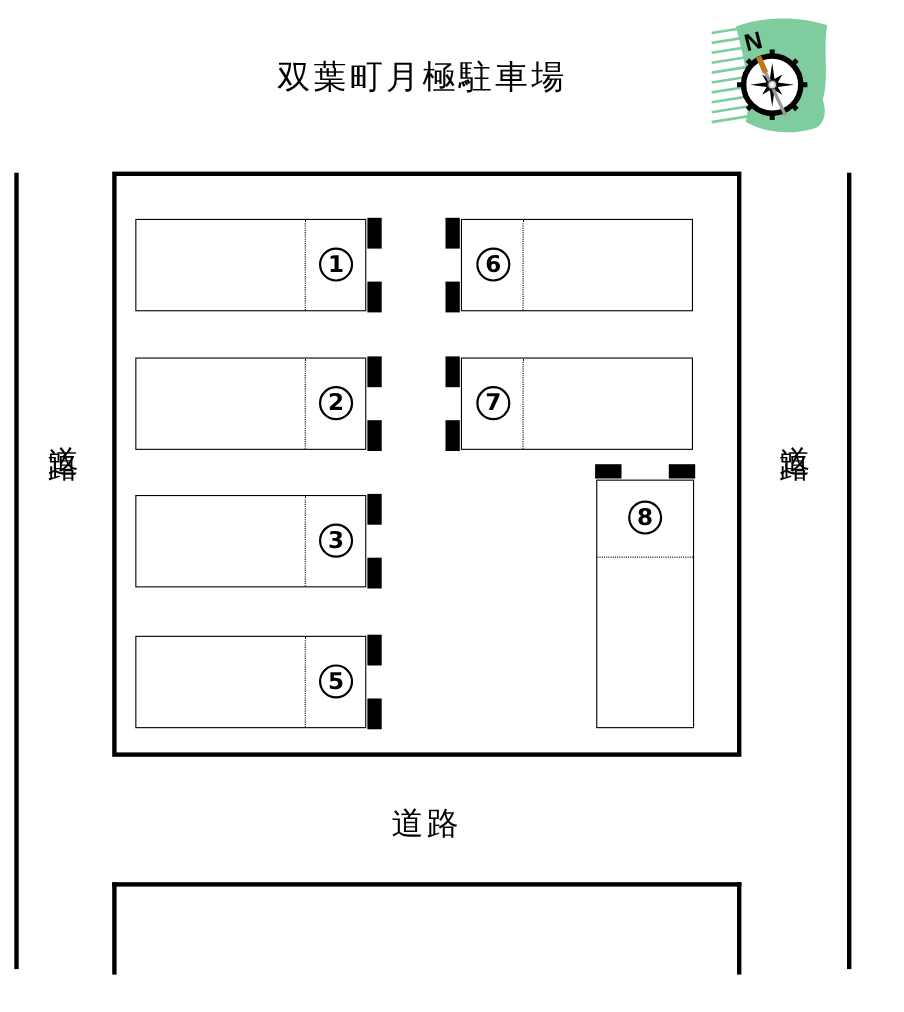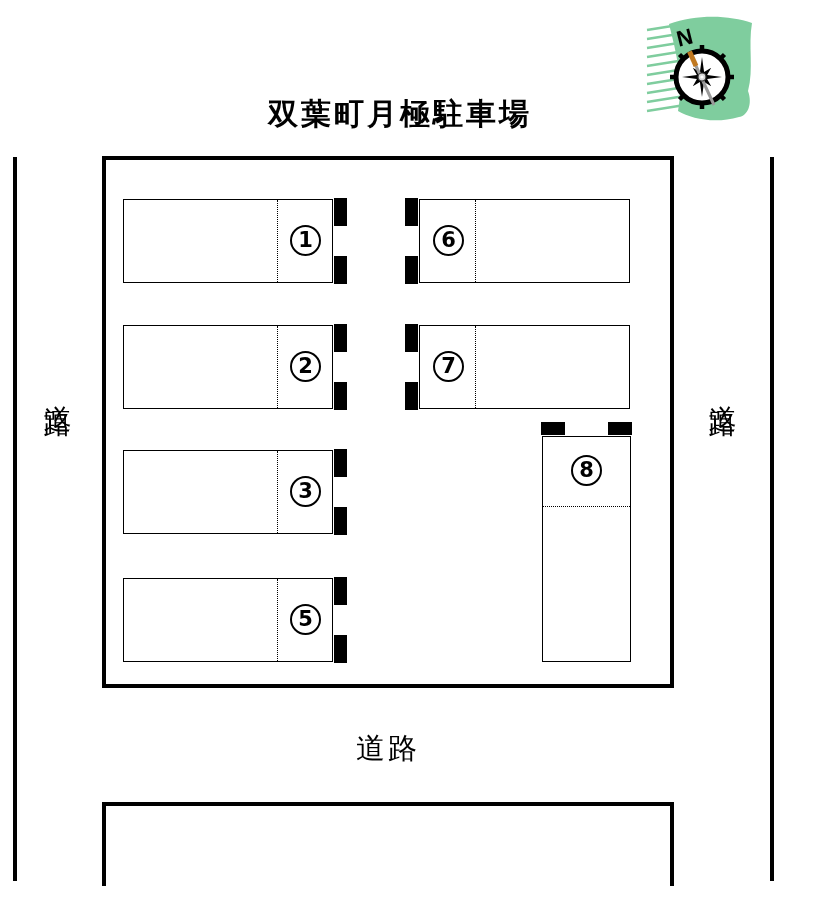--- a/index.html
+++ b/index.html
@@ -4,22 +4,22 @@
 <style>
   html,body{margin:0;padding:0;background:#fff;}
   body{
     width:822px;height:920px;position:relative;overflow:hidden;
     font-family:"Liberation Sans","DejaVu Sans",sans-serif;color:#000;
   }
   .abs{position:absolute;}
 
   
   .title{
-    left:400px;top:50px;transform:translateX(-50%);
-    font-size:30px;font-weight:bold;letter-spacing:3px;white-space:nowrap;margin-top:44px;
+    left:384px;top:50px;transform:translateX(-50%);
+    font-size:30px;font-weight:normal;letter-spacing:3px;white-space:nowrap;
   }
 
   
   .road-line{width:4px;background:#000;top:157px;height:724px;}
   .road-line.left{left:13px;}
   .road-line.right{left:770px;}
 
   
   .road-label-v{
     writing-mode:vertical-rl;text-orientation:upright;

